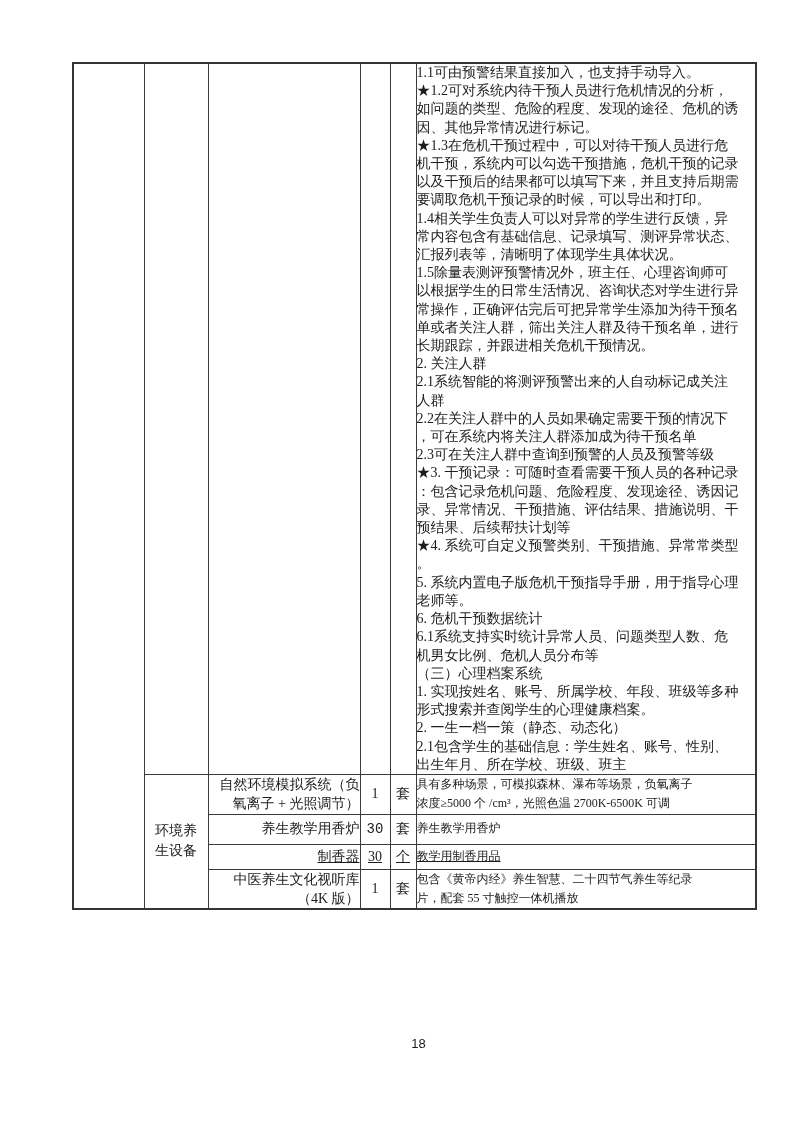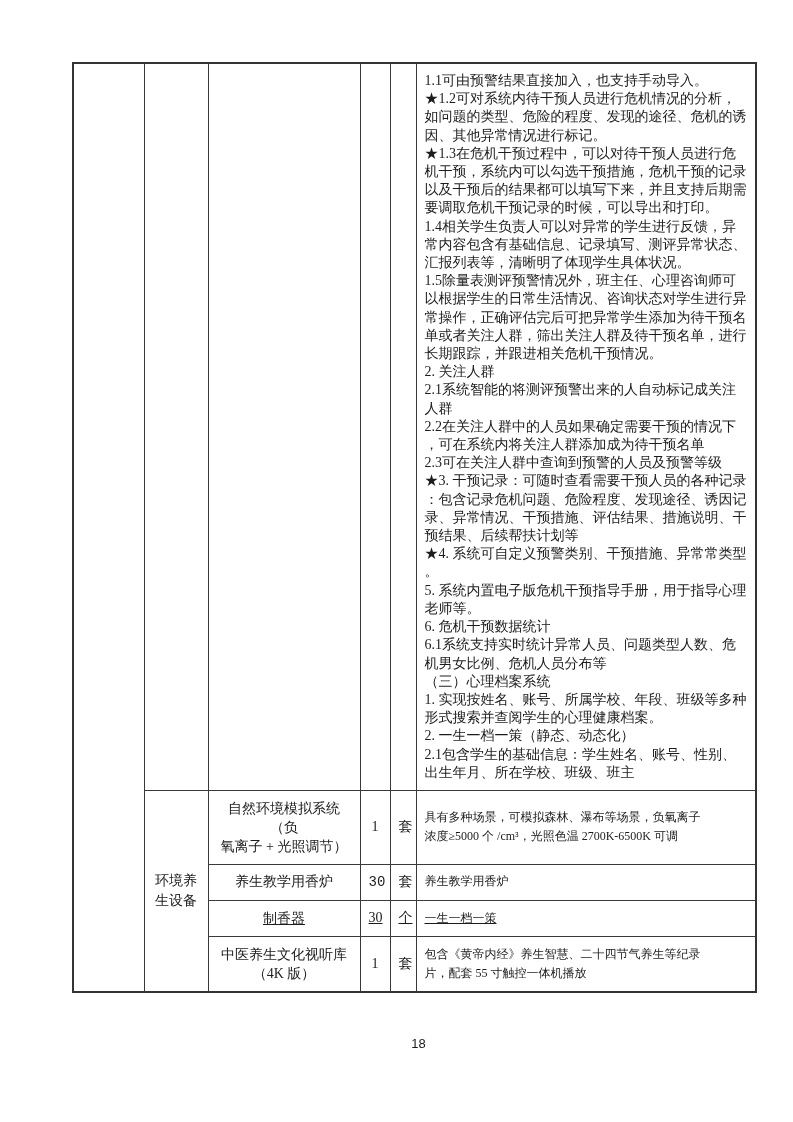--- a/index.html
+++ b/index.html
@@ -25,41 +25,41 @@
     position: absolute;
     left: 72px;
     top: 62px;
     width: 683px;
     border-collapse: collapse;
     table-layout: fixed;
     border: 2px solid #343434;
   }
   table.spec td {
     border: 1px solid #3a3a3a;
-    padding: 8px;
+    padding: 0;
     overflow: hidden;
   }
   td.main-text {
     vertical-align: top;
     text-align: left;
     padding: 1px 7px 0 5px;
     font-size: 14px;
     line-height: 18.2px;
     white-space: pre-line;
   }
   td.cat {
     text-align: center;
     vertical-align: middle;
     font-size: 14px;
     line-height: 20px;
     white-space: pre-line;
     margin-top: 47px;
   }
   td.name {
-    text-align: center;
+    text-align: right;
     vertical-align: middle;
     font-size: 14px;
     line-height: 19px;
     white-space: pre-line;
     padding: 0 2px;
   }
   td.qty, td.unit {
     text-align: center;
     vertical-align: middle;
     font-size: 14px;
@@ -163,21 +163,21 @@
       <tr class="r-b">
         <td class="name">养生教学用香炉</td>
         <td class="qty">30</td>
         <td class="unit">套</td>
         <td class="desc">养生教学用香炉</td>
       </tr>
       <tr class="r-c">
         <td class="name">制香器</td>
         <td class="qty">30</td>
         <td class="unit">个</td>
-        <td class="desc">一生一档一策</td>
+        <td class="desc">教学用制香用品</td>
       </tr>
       <tr class="r-d">
         <td class="name">中医养生文化视听库
 （4K 版）</td>
         <td class="qty">1</td>
         <td class="unit">套</td>
         <td class="desc">包含《黄帝内经》养生智慧、二十四节气养生等纪录
 片，配套 55 寸触控一体机播放</td>
       </tr>
     </tbody>

